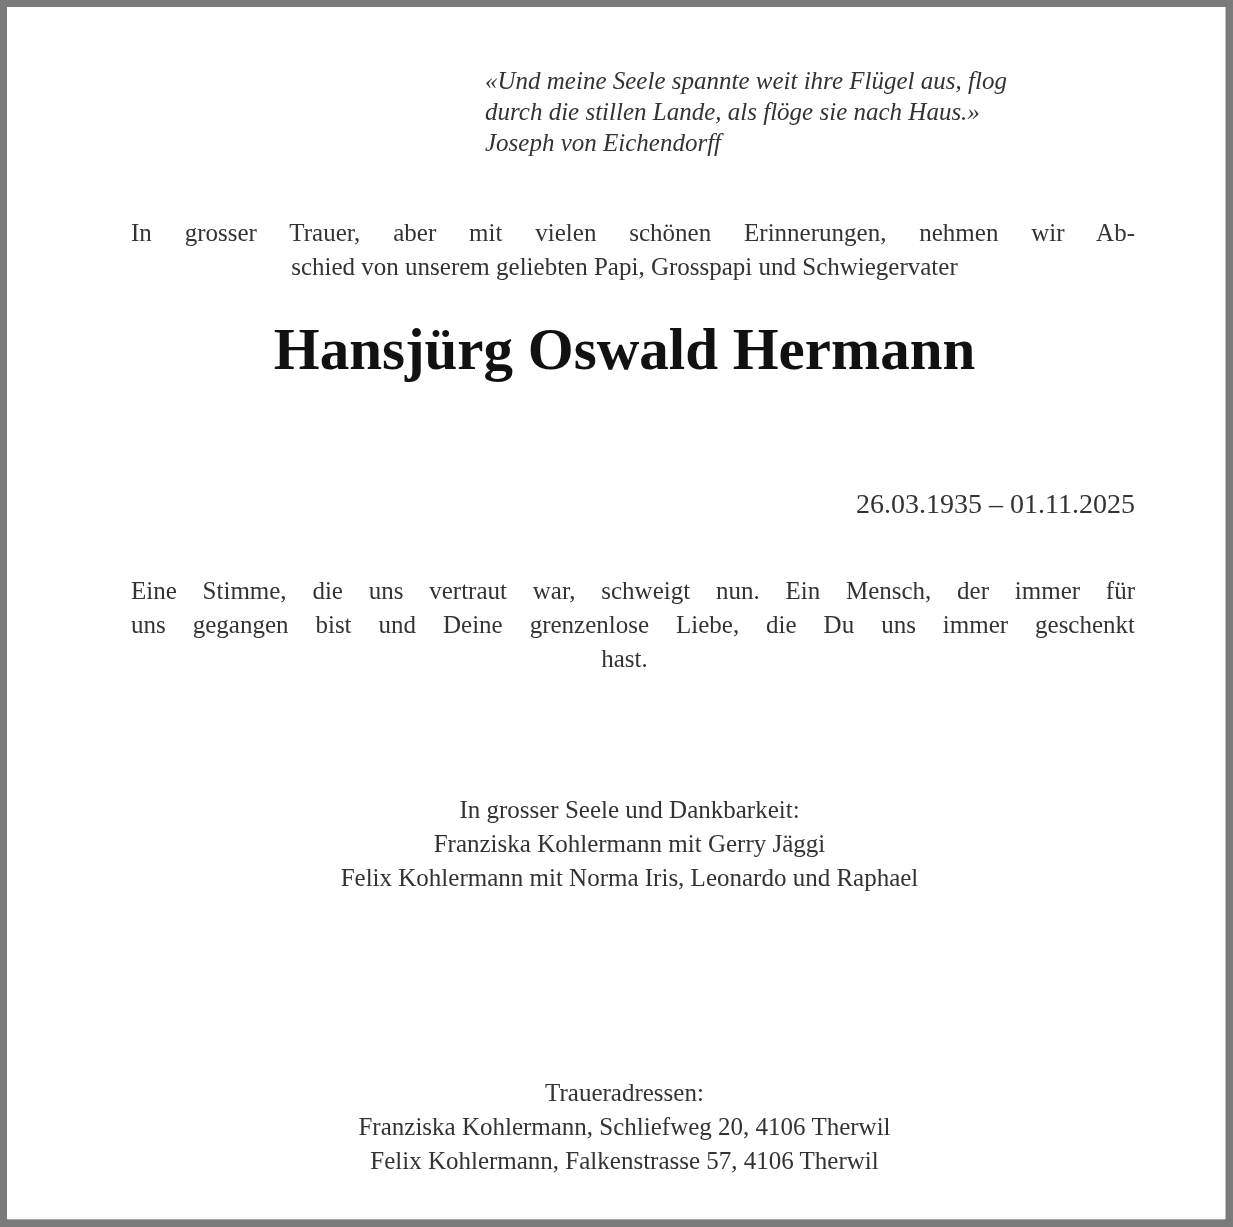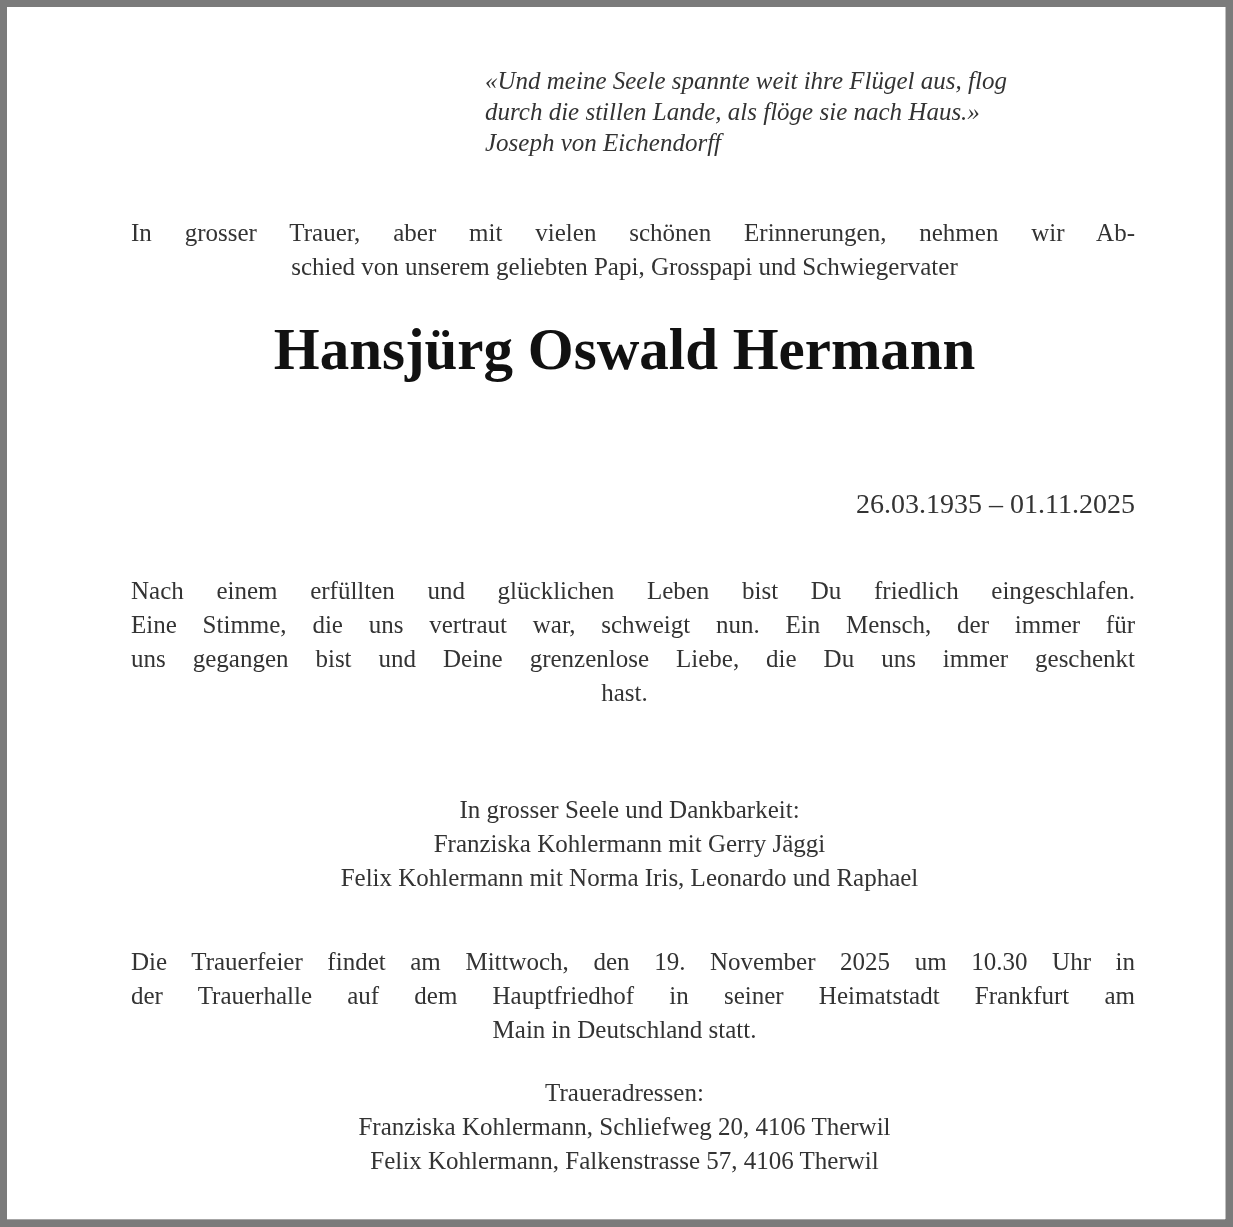--- a/index.html
+++ b/index.html
@@ -75,37 +75,31 @@
     <div class="ll">schied von unserem geliebten Papi, Grosspapi und Schwiegervater</div>
   </div>
 
   <div class="block name-block">
     <div>Hansjürg Oswald Hermann</div>
   </div>
 
   <div class="block dates-block">26.03.1935 – 01.11.2025</div>
 
   <div class="block body-text" style="top:567px;">
-    <div class="jl">Nach einem erfüllten und glücklichen Leben bist Du friedlich eingeschlafen.</div>
     <div class="jl">Eine Stimme, die uns vertraut war, schweigt nun. Ein Mensch, der immer für</div>
     <div class="jl">uns gegangen bist und Deine grenzenlose Liebe, die Du uns immer geschenkt</div>
     <div class="ll">hast.</div>
   </div>
 
   <div class="block body-text" style="top:786px; left:112px;">
     <div class="ll">In grosser Seele und Dankbarkeit:</div>
     <div class="ll">Franziska Kohlermann mit Gerry Jäggi</div>
     <div class="ll">Felix Kohlermann mit Norma Iris, Leonardo und Raphael</div>
   </div>
 
-  <div class="block body-text" style="top:938px;">
-    <div class="jl">Die Trauerfeier findet am Mittwoch, den 19. November 2025 um 10.30 Uhr in</div>
-    <div class="jl">der Trauerhalle auf dem Hauptfriedhof in seiner Heimatstadt Frankfurt am</div>
-    <div class="ll">Main in Deutschland statt.</div>
-  </div>
 
   <div class="block body-text" style="top:1069px;">
     <div class="ll">Traueradressen:</div>
     <div class="ll">Franziska Kohlermann, Schliefweg 20, 4106 Therwil</div>
     <div class="ll">Felix Kohlermann, Falkenstrasse 57, 4106 Therwil</div>
   </div>
 
 </div>
 
 </body></html>

